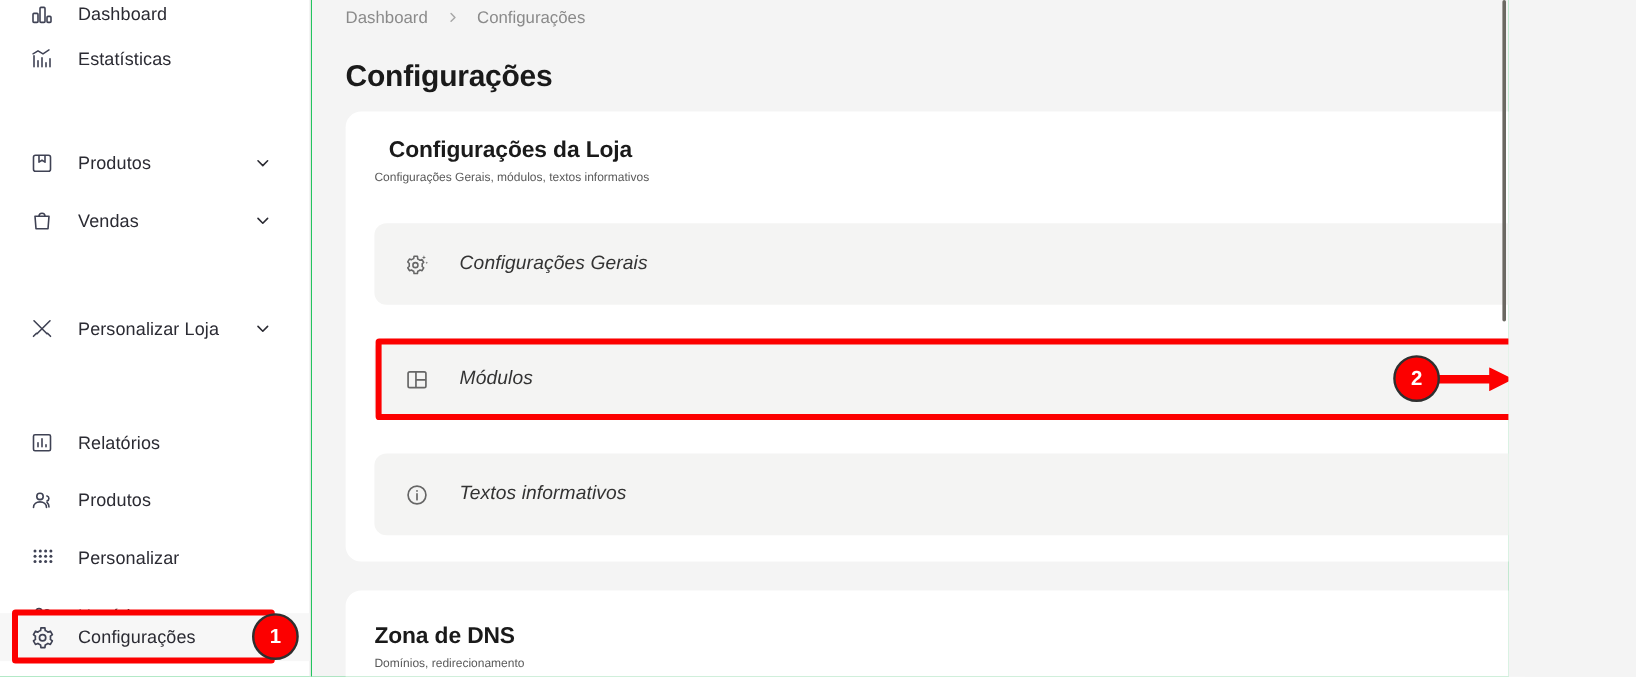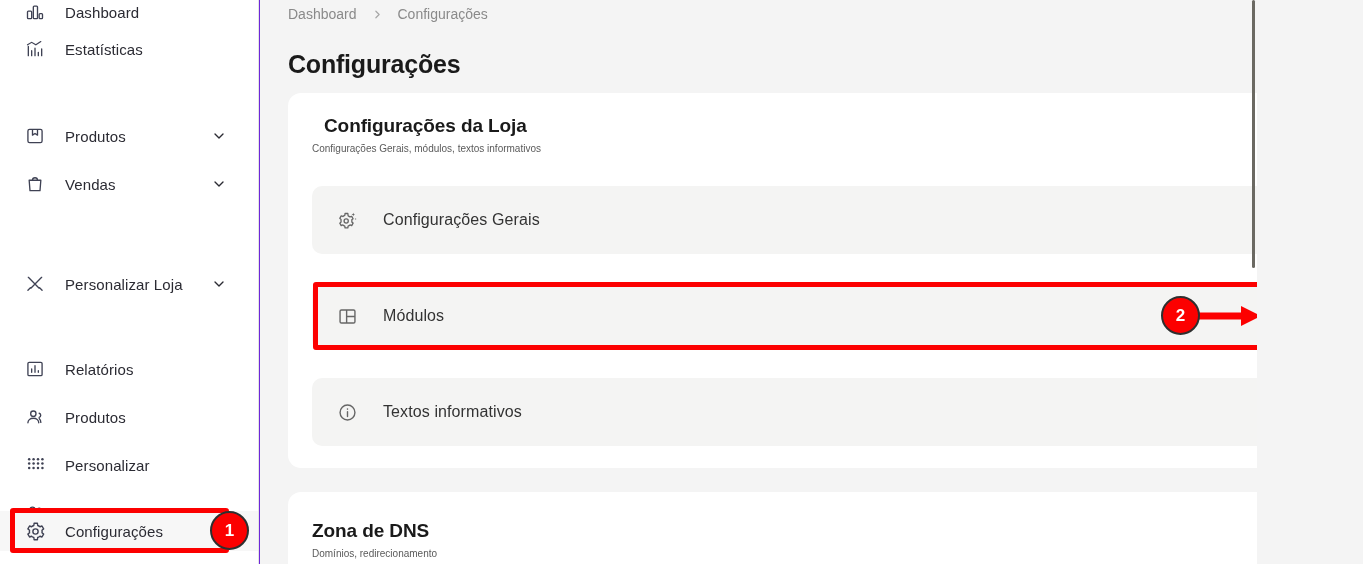--- a/index.html
+++ b/index.html
@@ -7,21 +7,21 @@
     width: 1363px; height: 564px;
     overflow: hidden;
     background: #f4f4f4;
     font-family: "Liberation Sans", sans-serif;
     -webkit-font-smoothing: antialiased;
   }
   #app {
     position: relative;
     width: 1257px;
     height: 564px;
-    background: #6d28d9;
+    background: #22c55e;
     overflow: hidden;
     text-align: right;
   }
 
   
   #sidebar {
     position: absolute;
     left: 0; top: 0;
     width: 259px;
     height: 564px;
@@ -173,20 +173,21 @@
 
   .row {
     position: absolute;
     left: 24px;
     width: 991px;
     height: 68px;
     background: #f4f4f3;
     border-radius: 10px;
     box-sizing: border-box;
     cursor: pointer;
+    font-style: italic;
   }
   #row-gerais  { top: 93px; }
   #row-modulos { top: 189px; }
   #row-textos  { top: 285px; }
 
   .row-ico {
     position: absolute;
     left: 23px;
     top: 50%;
     transform: translateY(-50%);
@@ -322,21 +323,21 @@
       </span>
       <span class="nav-label">Vendas</span>
       <span class="nav-caret">
         <svg width="16" height="16" viewBox="0 0 24 24" fill="none" stroke="currentColor" stroke-width="2" stroke-linecap="round" stroke-linejoin="round">
             <path d="M6 9l6 6 6-6"></path>
           </svg>
       </span>
     </div>
 
 
-    <div class="nav-item" style="top:264px">
+    <div class="nav-item" style="top:254px">
       <span class="nav-ico">
         <svg width="20" height="20" viewBox="0 0 24 24" fill="none" stroke="currentColor" stroke-width="1.6" stroke-linecap="round">
           <path d="M4 4l13 13M20 4L7 17"></path>
             <path d="M3.5 19.5l3-3M20.5 19.5l-3-3"></path>
         </svg>
       </span>
       <span class="nav-label">Personalizar Loja</span>
       <span class="nav-caret">
         <svg width="16" height="16" viewBox="0 0 24 24" fill="none" stroke="currentColor" stroke-width="2" stroke-linecap="round" stroke-linejoin="round">
             <path d="M6 9l6 6 6-6"></path>

